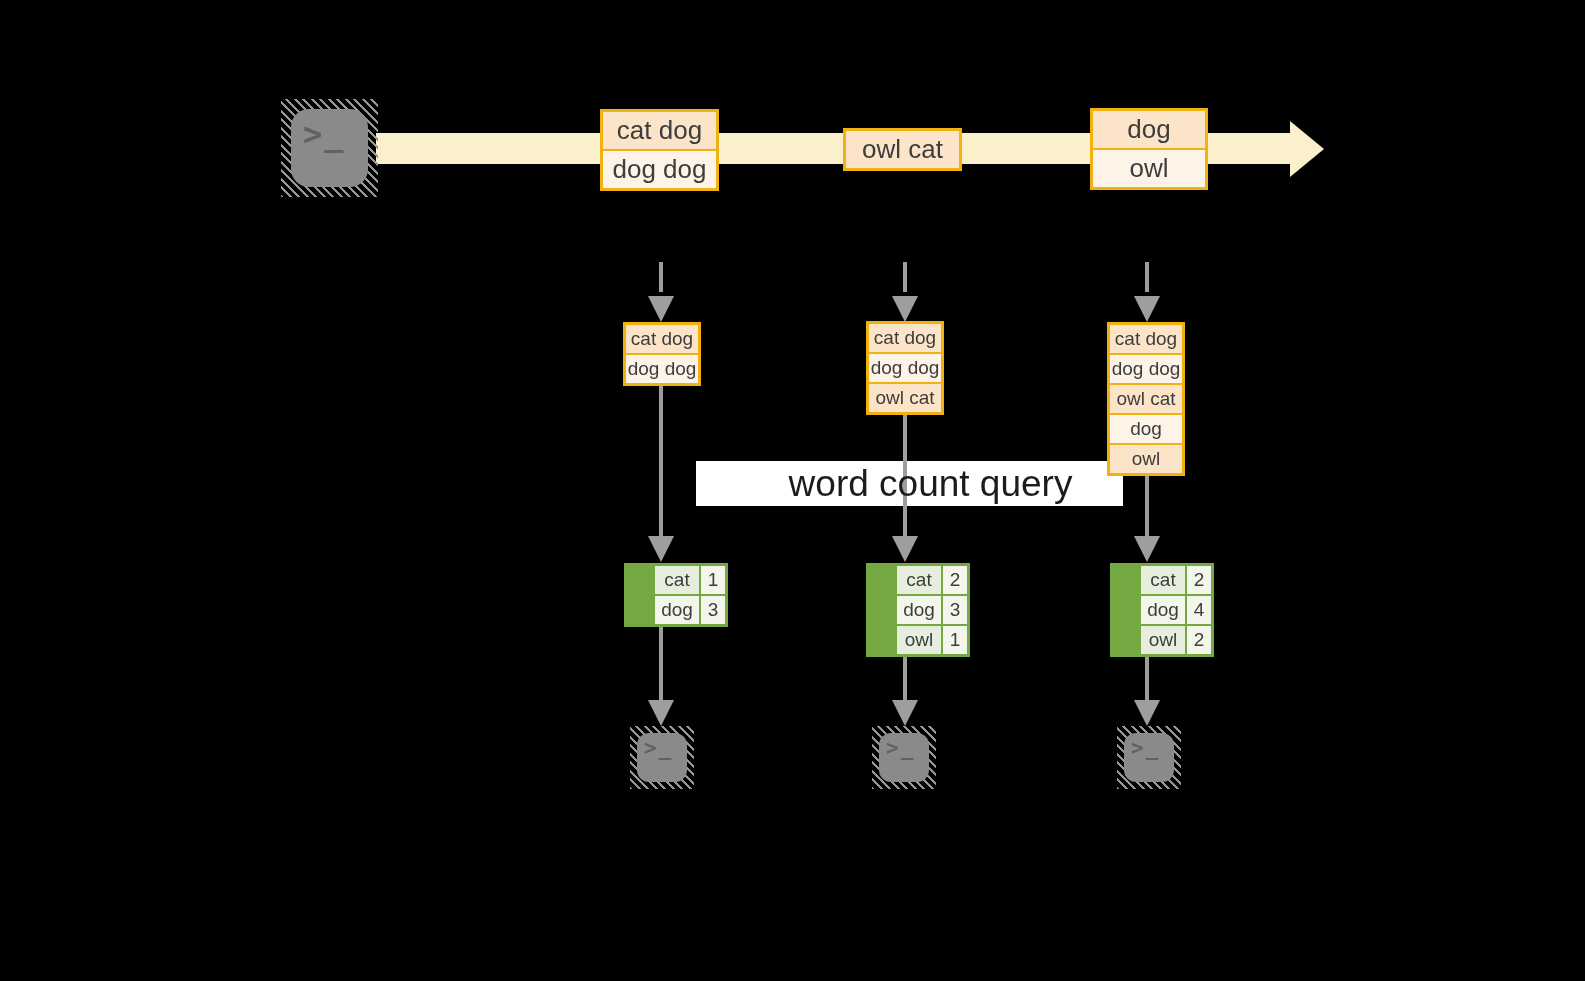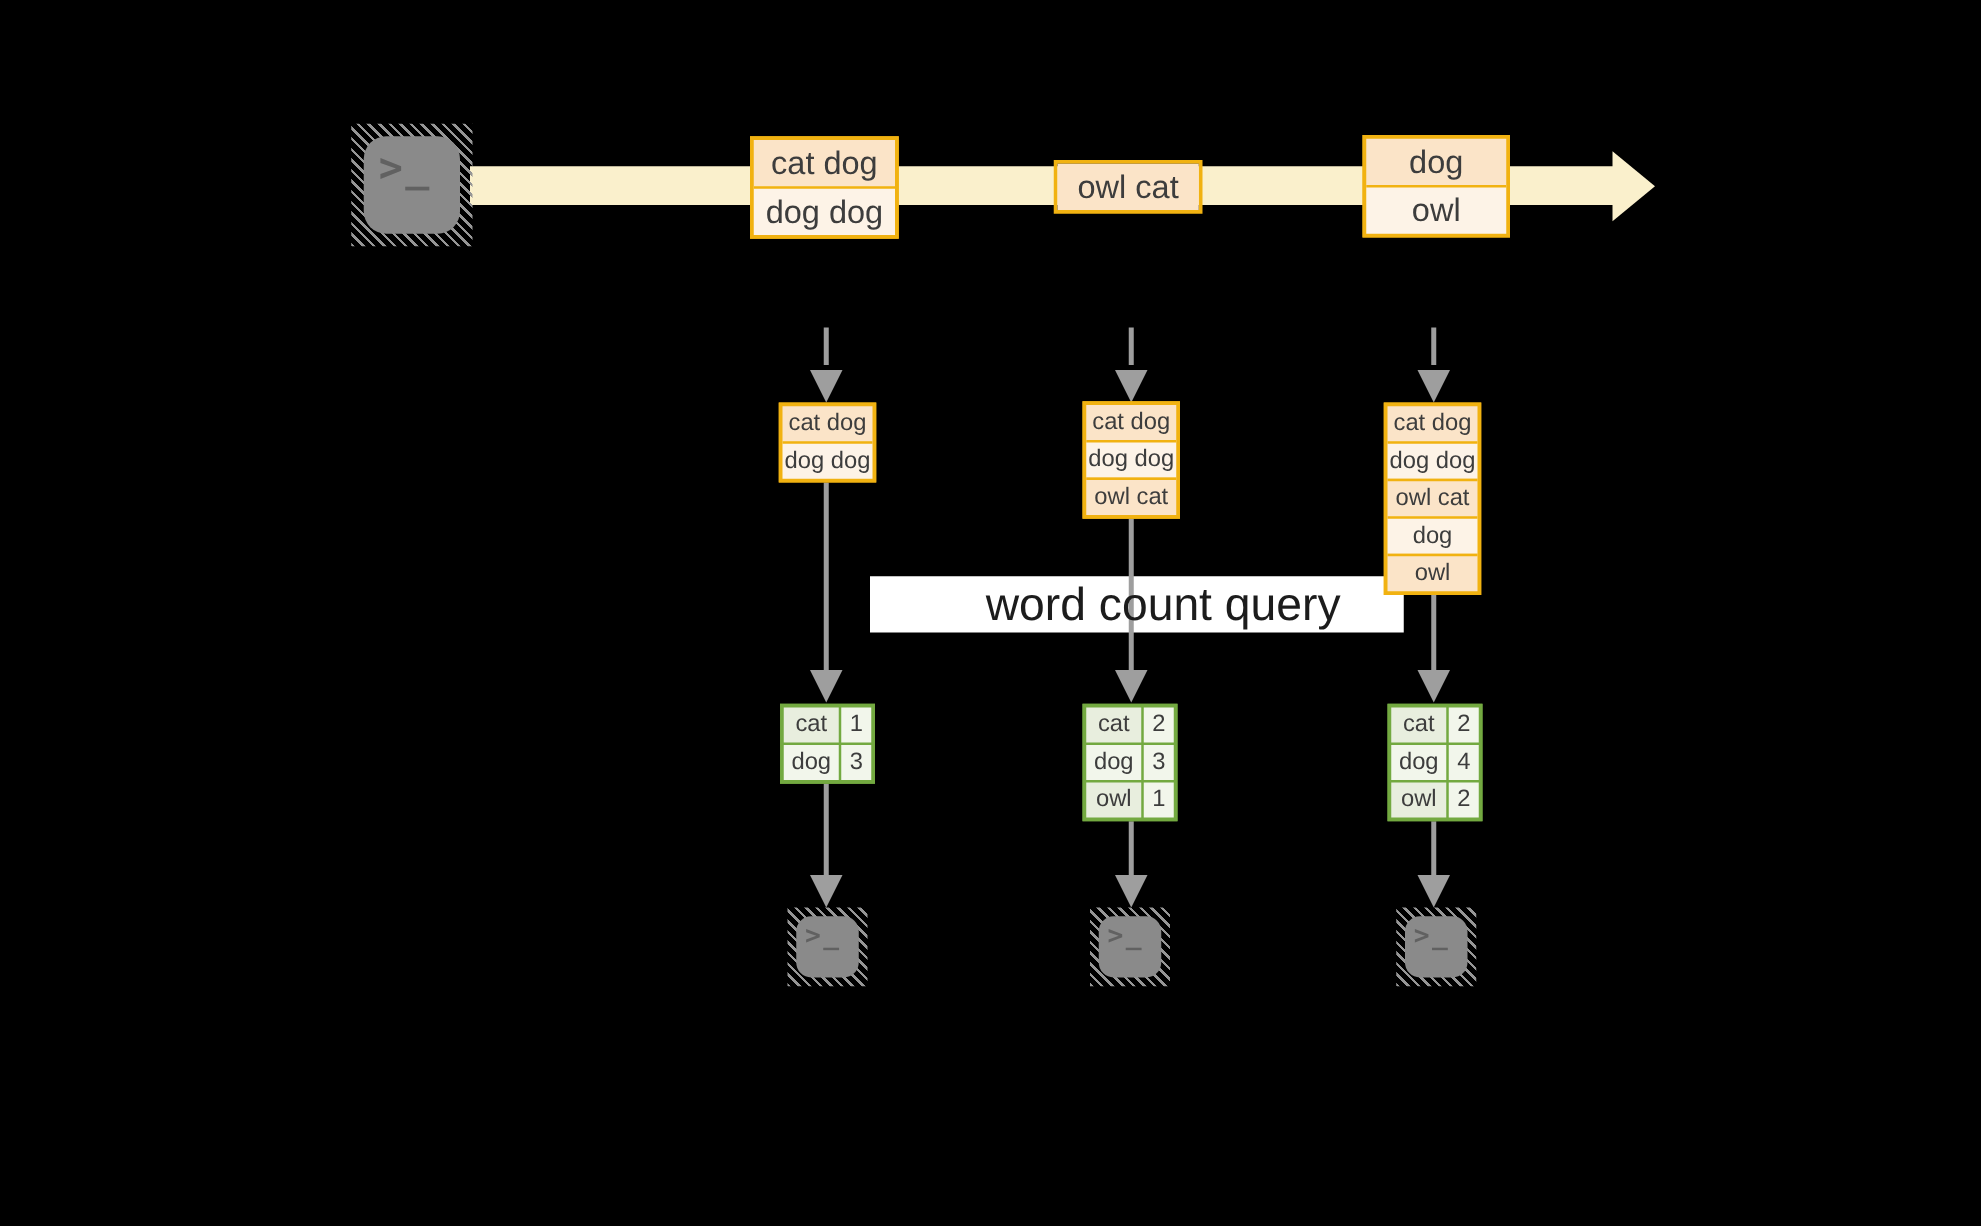--- a/index.html
+++ b/index.html
@@ -66,21 +66,21 @@
   .mh-0{left:648px;top:536px;} .mh-1{left:892px;top:536px;} .mh-2{left:1134px;top:536px;}
   .b-0{left:659px;top:627px;height:73px;} .b-1{left:903px;top:657px;height:43px;} .b-2{left:1145px;top:657px;height:43px;}
   .bh-0{left:648px;top:700px;} .bh-1{left:892px;top:700px;} .bh-2{left:1134px;top:700px;}
   
   .band{position:absolute;left:696px;top:461px;width:427px;height:45px;background:#fff;z-index:1;}
   .band-text{position:absolute;left:696px;top:461px;width:421px;height:45px;z-index:3;
     display:flex;align-items:center;justify-content:center;
     font-size:37px;font-weight:300;color:#1c1c1c;margin-left:24px;}
   
   .gtable{position:absolute;z-index:3;display:grid;grid-template-columns:44px 24px;gap:2px;
-    background:var(--green);border:3px solid var(--green);}
+    background:var(--green);border:3px solid var(--green);padding-left:28px;}
   .table-0{left:624px;top:563px;}
   .table-1{left:866px;top:563px;}
   .table-2{left:1110px;top:563px;}
   .gcell{height:28px;display:flex;align-items:center;justify-content:center;
     font-size:19px;color:var(--ink);}
   .g-dark{background:var(--green-dark);} .g-light{background:var(--green-light);}
 </style>
 </head>
 <body>
 

